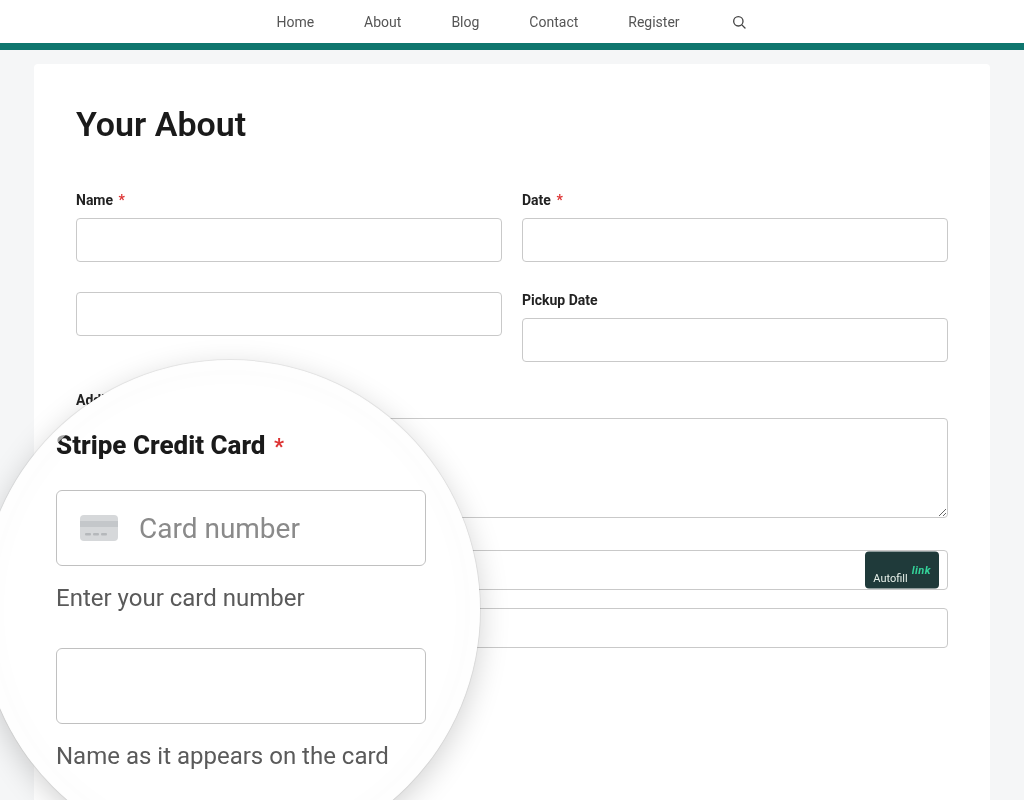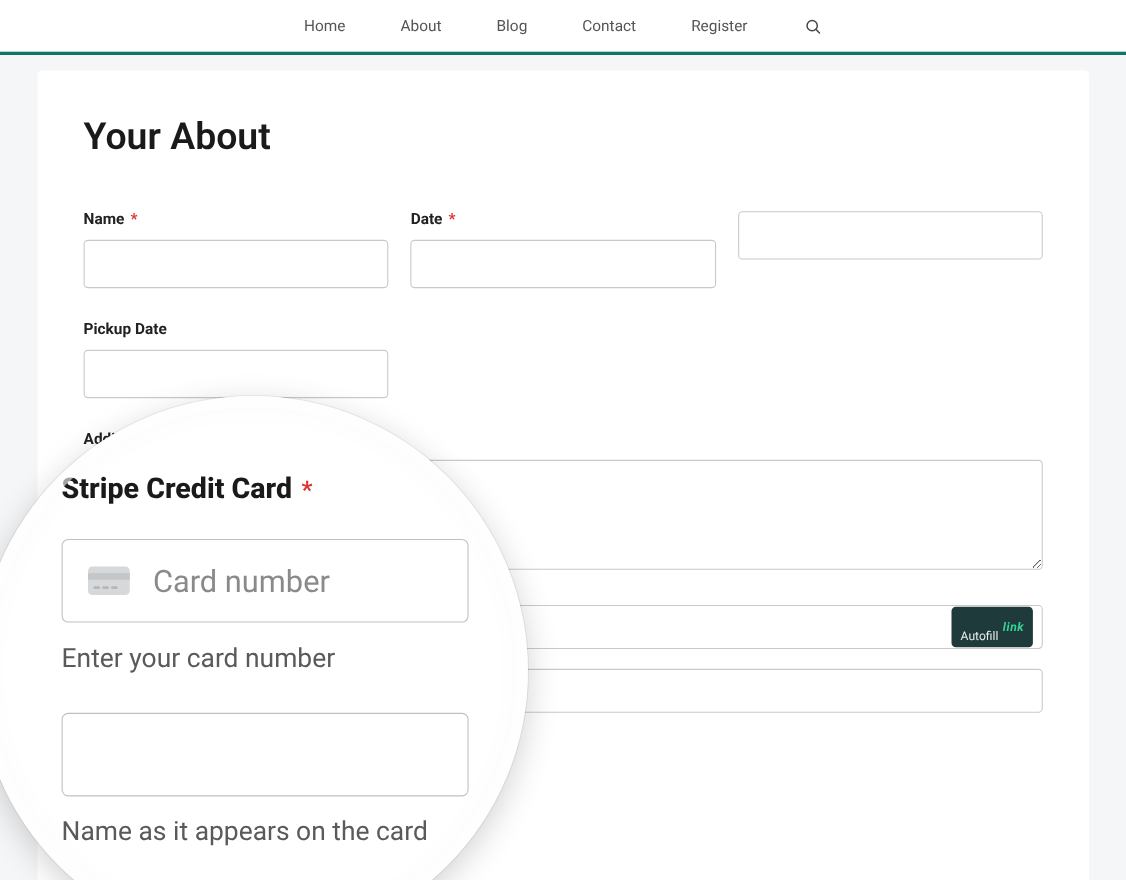--- a/index.html
+++ b/index.html
@@ -8,21 +8,21 @@
     background: #f5f6f7;
     width: 1024px;
     height: 800px;
     overflow: hidden;
     position: relative;
   }
 
   
   .topbar {
     background: #fff;
-    border-bottom: 3px solid #0f766e;
+    border-bottom: 7px solid #0f766e;
     height: 50px;
     display: flex;
     align-items: center;
     justify-content: center;
     gap: 50px;
   }
   .topbar a {
     color: #555;
     text-decoration: none;
     font-size: 14px;
@@ -50,21 +50,21 @@
   }
   h1.page-title {
     font-size: 34px;
     font-weight: 600;
     color: #1a1a1a;
     margin-bottom: 48px;
   }
 
   .form-grid {
     display: grid;
-    grid-template-columns: 1fr 1fr 1fr;
+    grid-template-columns: 1fr 1fr;
     column-gap: 20px;
     row-gap: 30px;
   }
   .form-row.full { grid-column: 1 / -1; }
 
   .field-label {
     font-size: 14px;
     font-weight: 700;
     color: #222;
     margin-bottom: 10px;

